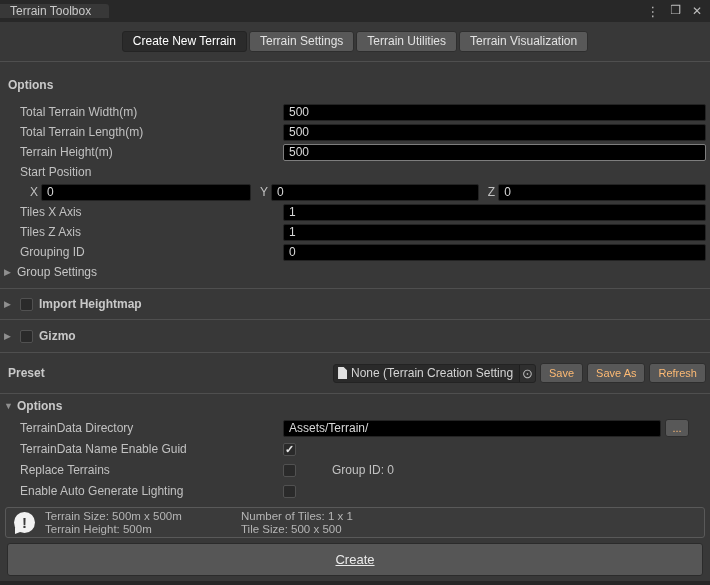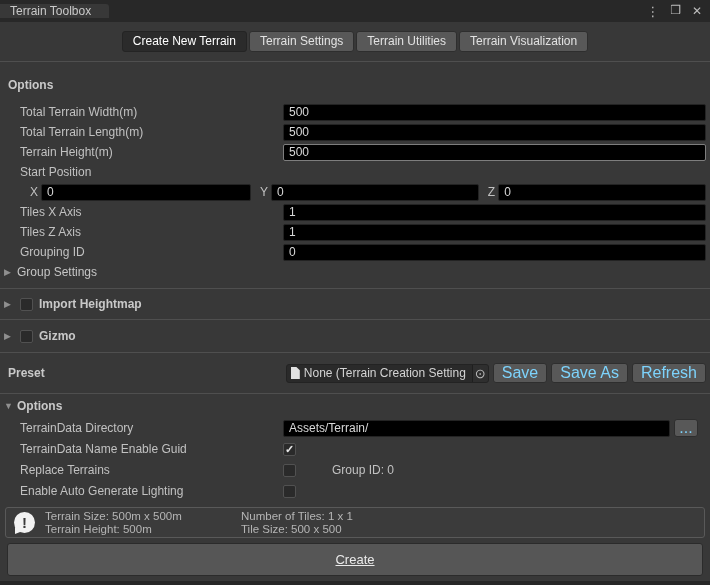--- a/index.html
+++ b/index.html
@@ -81,26 +81,26 @@
     clip-path:polygon(0 0, 62% 0, 100% 28%, 100% 100%, 0 100%);
   }
   .obj-text { flex:1; color:#d4d4d4; white-space:nowrap; overflow:hidden; }
   .obj-picker {
     width:16px; height:100%; flex:none; display:flex; align-items:center; justify-content:center;
     color:#bdbdbd; font-size:13px; border-left:1px solid #1f1f1f; background:#2f2f2f;
   }
   .sm-btn {
     height:20px; line-height:18px; padding:0 8px; margin-left:4px;
     background:#585858; border:1px solid #2e2e2e; border-radius:3px;
-    color:#7dd3fc; font-size:16px; cursor:default; white-space:nowrap; flex:none;
+    color:#fdba74; font-size:11px; cursor:default; white-space:nowrap; flex:none;
   }
 
   
   .opt-header { height:24px; display:flex; align-items:center; padding-left:4px; }
-  .opt-row { height:20px; display:flex; align-items:center; padding-left:20px; padding-right:12px; margin-bottom:1px; }
+  .opt-row { height:20px; display:flex; align-items:center; padding-left:20px; padding-right:21px; margin-bottom:1px; }
   .opt-row .lbl { width:263px; flex:none; color:#c1c1c1; }
   .browse-btn { width:24px; text-align:center; padding:0; margin-left:4px; height:18px; line-height:16px; }
   .extra-lbl { margin-left:36px; color:#c1c1c1; }
 
   
   .helpbox {
     margin:6px 5px 0 5px; height:31px;
     background:#3b3b3b; border:1px solid #595959; border-radius:3px;
     display:flex; align-items:center; padding:0 8px;
   }

